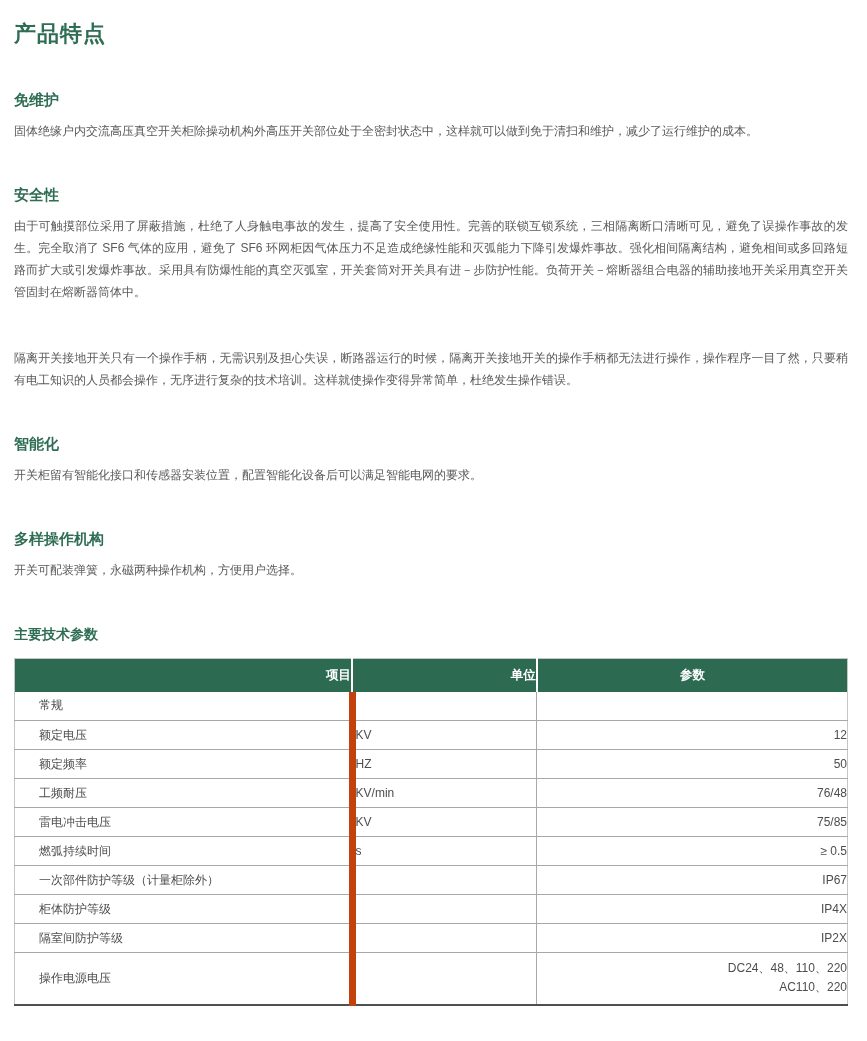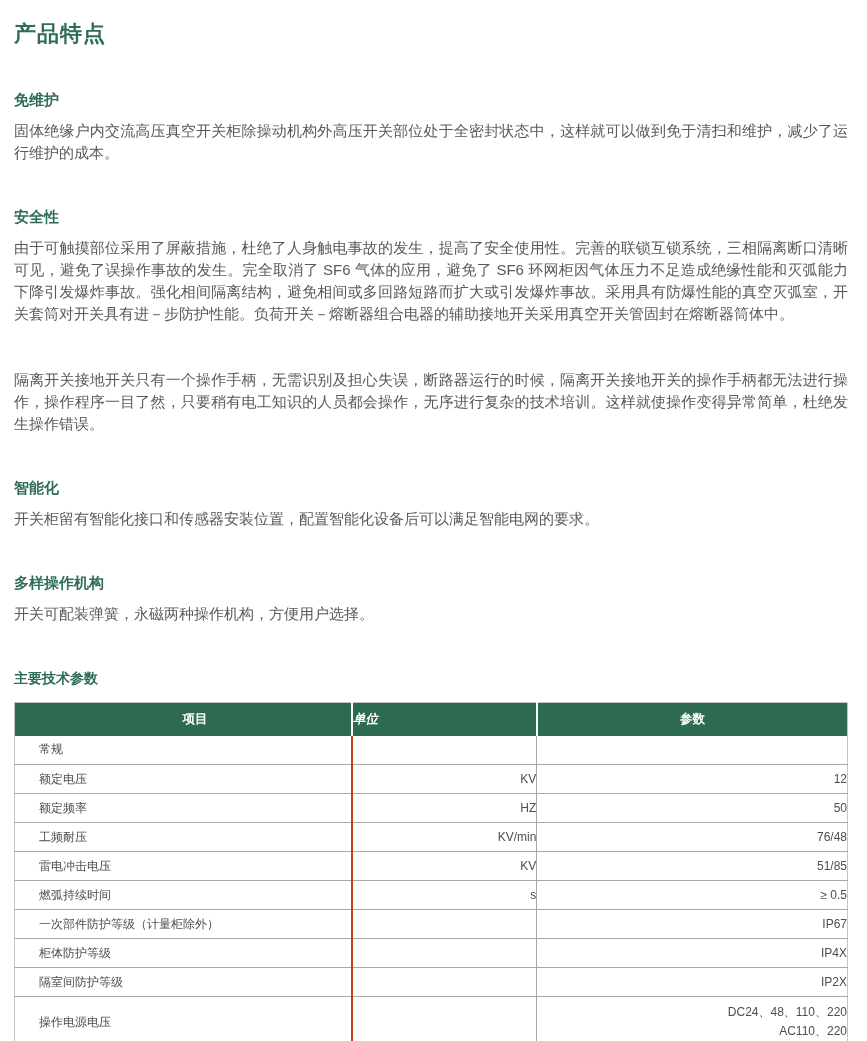--- a/index.html
+++ b/index.html
@@ -24,21 +24,21 @@
   .section-heading {
     color: var(--accent, #2f6e55);
     font-size: 15px;
     line-height: 18px;
     font-weight: bold;
     margin: 0;
   }
   .section-body {
     margin: 11px 0 0 0;
     color: var(--bodytext, #595959);
-    font-size: 15px;
+    font-size: 12px;
     line-height: 22px;
     text-align: justify;
   }
 
   .params-heading {
     margin-top: 44px;
     color: var(--accent, #2f6e55);
     font-size: 14px;
     font-weight: bold;
     line-height: 18px;
@@ -52,32 +52,32 @@
     border-bottom: 2px solid #4f4f4f;
   }
   table.spec th {
     background: var(--theadbg, #2d6a52);
     color: #ffffff;
     font-size: 12.5px;
     font-weight: bold;
     height: 33px;
     padding: 0;
   }
-  table.spec th.col-item { text-align: center; padding-left: 24px; width: 338px; border-right: 2px solid #ffffff; }
-  table.spec th.col-unit { text-align: left; width: 185px; border-right: 2px solid #ffffff; font-style: italic; }
+  table.spec th.col-item { text-align: right; padding-left: 24px; width: 338px; border-right: 2px solid #ffffff; }
+  table.spec th.col-unit { text-align: right; width: 185px; border-right: 2px solid #ffffff; }
   table.spec th.col-value { text-align: center; width: 311px; }
   table.spec td {
     color: #4d4d4d;
     font-size: 12px;
     height: 29px;
     padding: 0;
     border-bottom: 1px solid #a8a8a8;
   }
-  table.spec td.cell-item { text-align: left; padding-left: 24px; border-right: 2px solid #c2410c; }
-  table.spec td.cell-unit { text-align: right; border-right: 1px solid #a8a8a8; }
+  table.spec td.cell-item { text-align: left; padding-left: 24px; border-right: 7px solid #c2410c; }
+  table.spec td.cell-unit { text-align: left; border-right: 1px solid #a8a8a8; }
   table.spec td.cell-value { text-align: right; }
   table.spec tr.tall td { height: 52px; }
   .value-line { line-height: 19px; }
 </style>
 </head>
 <body>
 
 <div class="page">
 
   <h1 class="page-title">产品特点</h1>
@@ -139,21 +139,21 @@
 
   <tr>
     <td class="cell-item">工频耐压</td>
     <td class="cell-unit">KV/min</td>
     <td class="cell-value">76/48</td>
   </tr>
 
   <tr>
     <td class="cell-item">雷电冲击电压</td>
     <td class="cell-unit">KV</td>
-    <td class="cell-value">51/85</td>
+    <td class="cell-value">75/85</td>
   </tr>
 
   <tr>
     <td class="cell-item">燃弧持续时间</td>
     <td class="cell-unit">s</td>
     <td class="cell-value">≥ 0.5</td>
   </tr>
 
   <tr>
     <td class="cell-item">一次部件防护等级（计量柜除外）</td>

